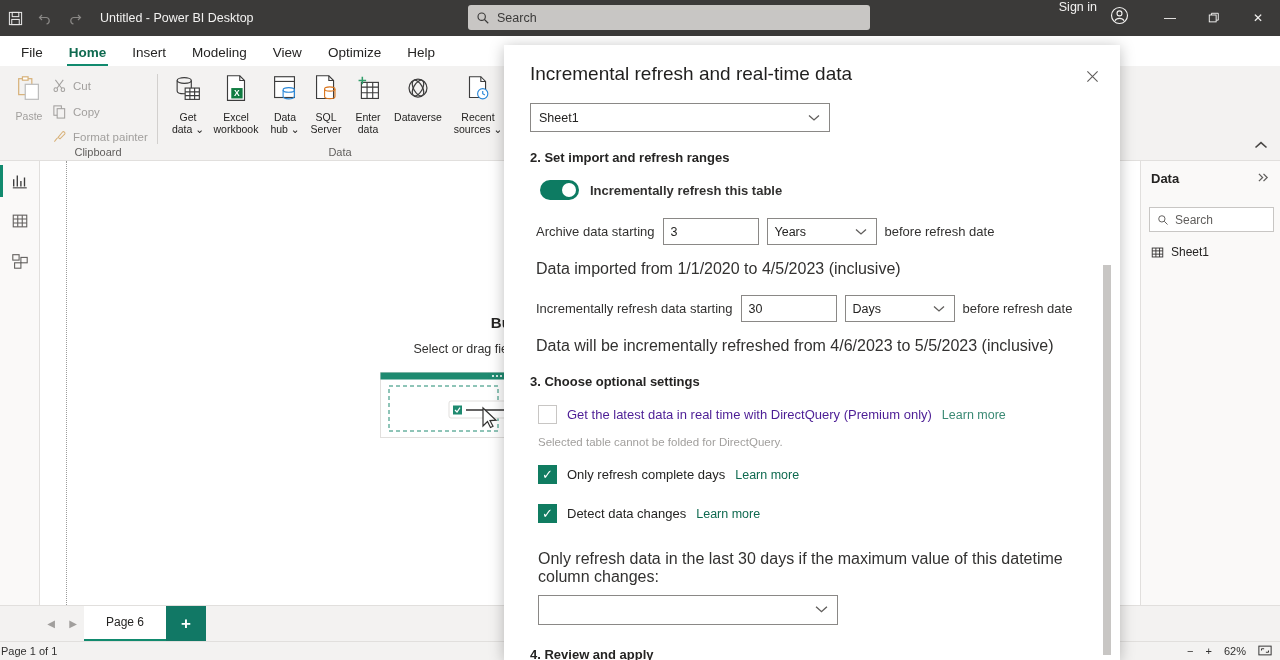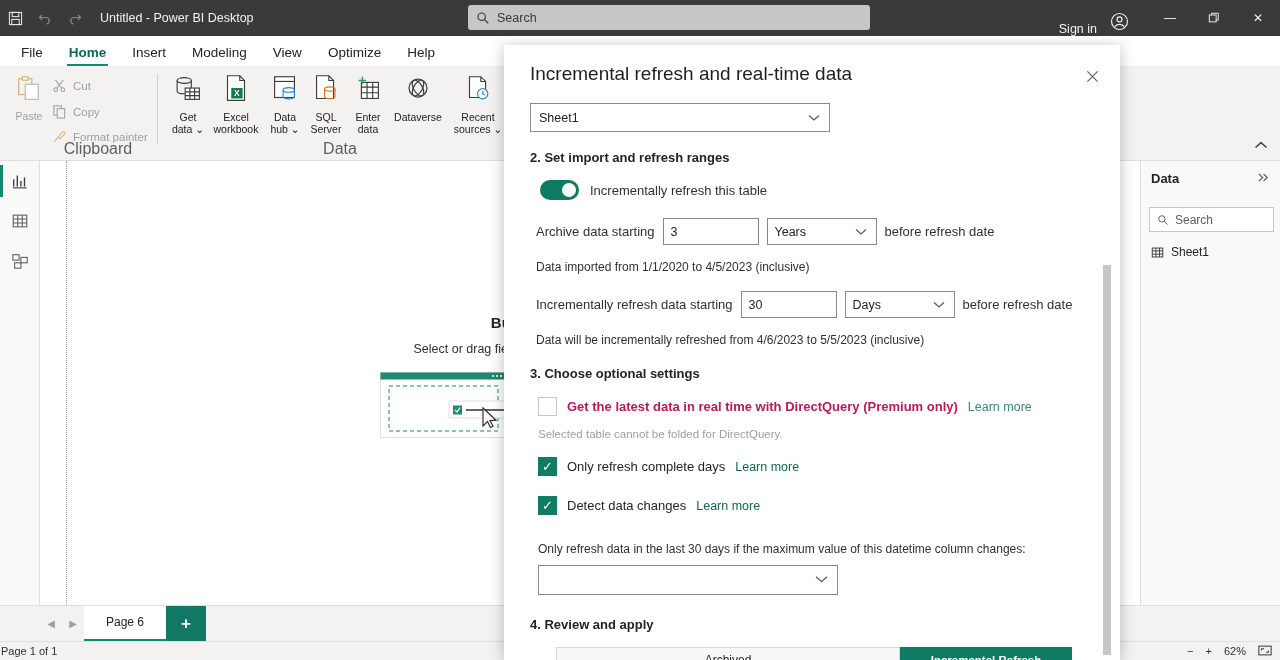--- a/index.html
+++ b/index.html
@@ -25,21 +25,21 @@
     color: #F3F2F1; font-size: 12.5px; margin-left: 10px; white-space: nowrap; text-align: center;
   }
   .tb-search {
     position: absolute; left: 468px; top: 5px; width: 402px; height: 25px;
     background: #C8C6C4; border-radius: 3px; display: flex; align-items: center;
     padding-left: 8px; gap: 7px;
   }
   .tb-search .ph { font-size: 12.5px; color: #3B3A39; }
   .tb-right {
     position: absolute; right: 0; top: 0; height: 36px; display: flex;
-    align-items: flex-end;
+    align-items: flex-start;
   }
   .signin { color: #F3F2F1; font-size: 12.5px; margin-right: 7px; }
   .wbtn {
     width: 44px; height: 36px; display: flex; align-items: center;
     justify-content: center; color: #F3F2F1; font-size: 12px;
   }
 
   
   .ribbon-tabs {
     position: absolute; top: 36px; left: 0; width: 1280px; height: 30px;
@@ -54,21 +54,21 @@
     content: ""; position: absolute; left: 11px; right: 11px; bottom: 0;
     height: 2.5px; background: #118A6E;
   }
   .ribbon-body {
     position: absolute; top: 66px; left: 0; width: 1280px; height: 95px;
     background: #F3F2F1; border-bottom: 1px solid #E1DFDD;
   }
   .rgroup { position: absolute; top: 0; height: 95px; }
   .rgroup-label {
     position: absolute; bottom: 3px; width: 100%; text-align: center;
-    font-size: 16px; color: #605E5C; padding-left: 40px;
+    font-size: 11px; color: #605E5C; padding-left: 40px;
   }
   .rsep {
     position: absolute; top: 8px; width: 1px; height: 70px; background: #D2D0CE;
   }
   .clip-paste {
     position: absolute; left: 8px; top: 8px; width: 42px; text-align: center;
     color: #A19F9D;
   }
   .clip-paste .lbl { font-size: 10.5px; margin-top: 2px; }
   .clip-item {
@@ -210,45 +210,45 @@
   }
   .toggle-row { display: flex; align-items: center; gap: 11px; }
   .toggle {
     width: 39px; height: 20px; border-radius: 10px; background: #0D7B62;
     position: relative;
   }
   .toggle .knob {
     position: absolute; right: 3px; top: 3px; width: 14px; height: 14px;
     border-radius: 7px; background: #fff;
   }
-  .toggle-label { font-size: 13px; color: #323130; }
+  .toggle-label { font-size: 13px; color: #323130; font-weight: bold; }
   .fieldrow { display: flex; align-items: center; gap: 8px; }
   .fieldrow .lab { font-size: 13px; color: #323130; }
   .txtin {
     height: 27px; border: 1px solid #8A8886; background: #fff; font-size: 12.5px;
     color: #252423; display: flex; align-items: center; padding: 0 7px;
   }
   .unitsel {
     height: 27px; width: 110px; border: 1px solid #8A8886; background: #fff;
     font-size: 12.5px; color: #252423; display: flex; align-items: center;
     padding: 0 7px; position: relative;
   }
-  .note { font-size: 12px; color: #323130; }
+  .note { font-size: 16px; color: #323130; }
   .cbrow { display: flex; align-items: center; gap: 10px; }
   .cb {
     width: 19px; height: 19px; border: 1px solid #8A8886; background: #fff;
     flex: 0 0 auto;
   }
   .cb.checked {
     background: #107C61; border-color: #107C61; color: #fff; font-size: 13px;
     display: flex; align-items: center; justify-content: center;
   }
   .cb.disabled { border-color: #C8C6C4; }
   .cb-label { font-size: 13px; color: #252423; }
-  .cb-label.disabled { color: #be185d; font-weight: bold; }
+  .cb-label.disabled { color: #4c1d95; }
   .link { font-size: 12.5px; color: #0F6A50; }
   .link.disabled { color: #3B8A74; }
   .muted { font-size: 11.5px; color: #A19F9D; }
   .bar-wrap { display: flex; height: 26px; }
   .bar-archived {
     flex: 0 0 344px; background: #F7F7F7; border: 1px solid #D8D8D8;
     display: flex; align-items: center; justify-content: center;
     font-size: 12px; color: #252423;
   }
   .bar-incr {

